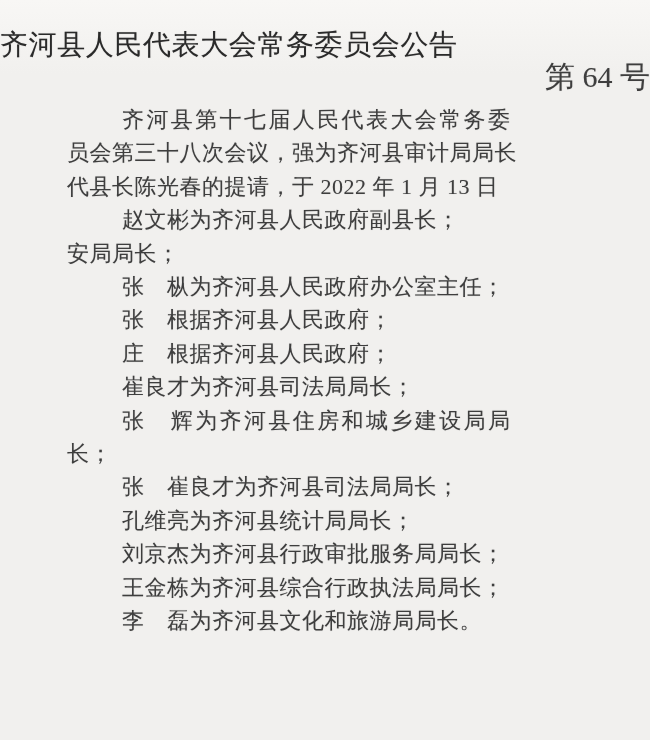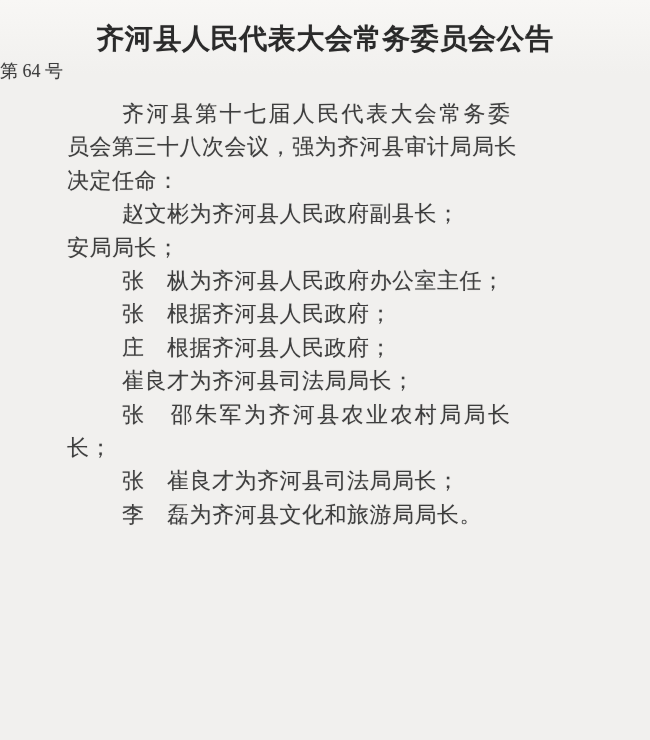--- a/index.html
+++ b/index.html
@@ -11,33 +11,33 @@
   html,body{margin:0;padding:0;}
   body{
     width:650px;height:740px;overflow:hidden;
     background:linear-gradient(180deg,var(--bg-top) 0%,var(--bg) 10%,var(--bg) 100%);
     font-family:"Liberation Serif","DejaVu Serif",serif;
   }
   .doc{
     position:relative;width:650px;height:740px;
   }
   .doc-title{
-    padding-top:21px;
-    text-align:center;
+    padding-top:27px;
+    text-align:left;
     font-size:28px;
     line-height:35px;
-    font-weight:700;
+    font-weight:400;
     letter-spacing:0.6px;
     color:var(--title-text);
     text-shadow:0 0 1px rgba(40,40,40,0.25);
     white-space:nowrap;
   }
   .doc-number{
-    text-align:left;
-    font-size:18px;
+    text-align:right;
+    font-size:30px;
     line-height:30px;
     color:var(--text);
     text-shadow:0 0 1px rgba(60,60,60,0.25);
     white-space:nowrap;
   }
   .body-lines{
     margin-top:11px;
   }
   .line{
     padding-left:67px;
@@ -53,25 +53,28 @@
 </style>
 </head>
 <body>
 
 <div class="doc">
   <div class="doc-title">齐河县人民代表大会常务委员会公告</div>
   <div class="doc-number">第 64 号</div>
   <div class="body-lines">
       <div class="line indent wide">齐河县第十七届人民代表大会常务委</div>
       <div class="line">员会第三十八次会议，强为齐河县审计局局长</div>
-      <div class="line">决定任命：</div>
+      <div class="line">代县长陈光春的提请，于 2022 年 1 月 13 日</div>
       <div class="line indent">赵文彬为齐河县人民政府副县长；</div>
       <div class="line">安局局长；</div>
       <div class="line indent">张　枞为齐河县人民政府办公室主任；</div>
       <div class="line indent">张　根据齐河县人民政府；</div>
       <div class="line indent">庄　根据齐河县人民政府；</div>
       <div class="line indent">崔良才为齐河县司法局局长；</div>
-      <div class="line indent wide">张　邵朱军为齐河县农业农村局局长</div>
+      <div class="line indent wide">张　辉为齐河县住房和城乡建设局局</div>
       <div class="line">长；</div>
       <div class="line indent">张　崔良才为齐河县司法局局长；</div>
+      <div class="line indent">孔维亮为齐河县统计局局长；</div>
+      <div class="line indent">刘京杰为齐河县行政审批服务局局长；</div>
+      <div class="line indent">王金栋为齐河县综合行政执法局局长；</div>
       <div class="line indent">李　磊为齐河县文化和旅游局局长。</div>
     </div>
 </div>
 
 </body></html>

